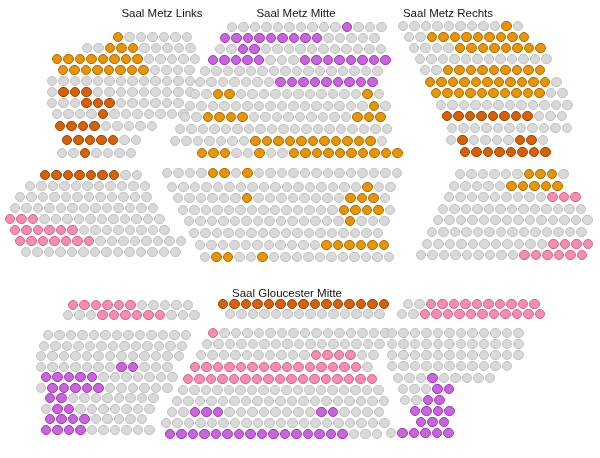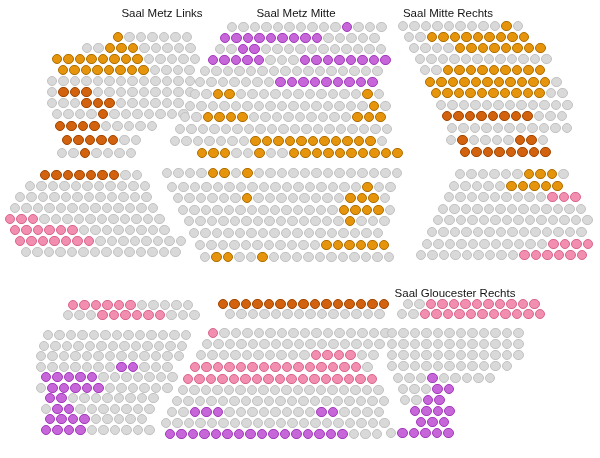--- a/index.html
+++ b/index.html
@@ -15,22 +15,22 @@
     position:absolute;width:10.8px;height:10.8px;border-radius:50%;
     border:1.2px solid;box-sizing:border-box;
   }
 </style>
 </head>
 <body>
 
 <div id="canvas">
   <div class="section-title" style="left: 162px; top: 7px;">Saal Metz Links</div>
   <div class="section-title" style="left: 296px; top: 7px;">Saal Metz Mitte</div>
-  <div class="section-title" style="left: 448px; top: 7px;">Saal Mitte Rechts</div>
-  <div class="section-title" style="left: 455px; top: 287px;">Saal Gloucester Rechts</div>
+  <div class="section-title" style="left: 448px; top: 7px;">Saal Metz Rechts</div>
+  <div class="section-title" style="left: 287px; top: 287px;">Saal Gloucester Mitte</div>
 <div class="seat" style="left: 112.6px; top: 31.6px; background-color: rgb(230, 148, 12); border-color: rgb(173, 110, 0);"></div>
     <div class="seat" style="left: 124.1px; top: 31.6px; background-color: rgb(217, 217, 217); border-color: rgb(194, 194, 194);"></div>
     <div class="seat" style="left: 135.6px; top: 31.6px; background-color: rgb(217, 217, 217); border-color: rgb(194, 194, 194);"></div>
     <div class="seat" style="left: 147.1px; top: 31.6px; background-color: rgb(217, 217, 217); border-color: rgb(194, 194, 194);"></div>
     <div class="seat" style="left: 158.6px; top: 31.6px; background-color: rgb(217, 217, 217); border-color: rgb(194, 194, 194);"></div>
     <div class="seat" style="left: 170.1px; top: 31.6px; background-color: rgb(217, 217, 217); border-color: rgb(194, 194, 194);"></div>
     <div class="seat" style="left: 181.6px; top: 31.6px; background-color: rgb(217, 217, 217); border-color: rgb(194, 194, 194);"></div>
     <div class="seat" style="left: 81.6px; top: 42.6px; background-color: rgb(217, 217, 217); border-color: rgb(194, 194, 194);"></div>
     <div class="seat" style="left: 93.1px; top: 42.6px; background-color: rgb(217, 217, 217); border-color: rgb(194, 194, 194);"></div>
     <div class="seat" style="left: 104.6px; top: 42.6px; background-color: rgb(230, 148, 12); border-color: rgb(173, 110, 0);"></div>

